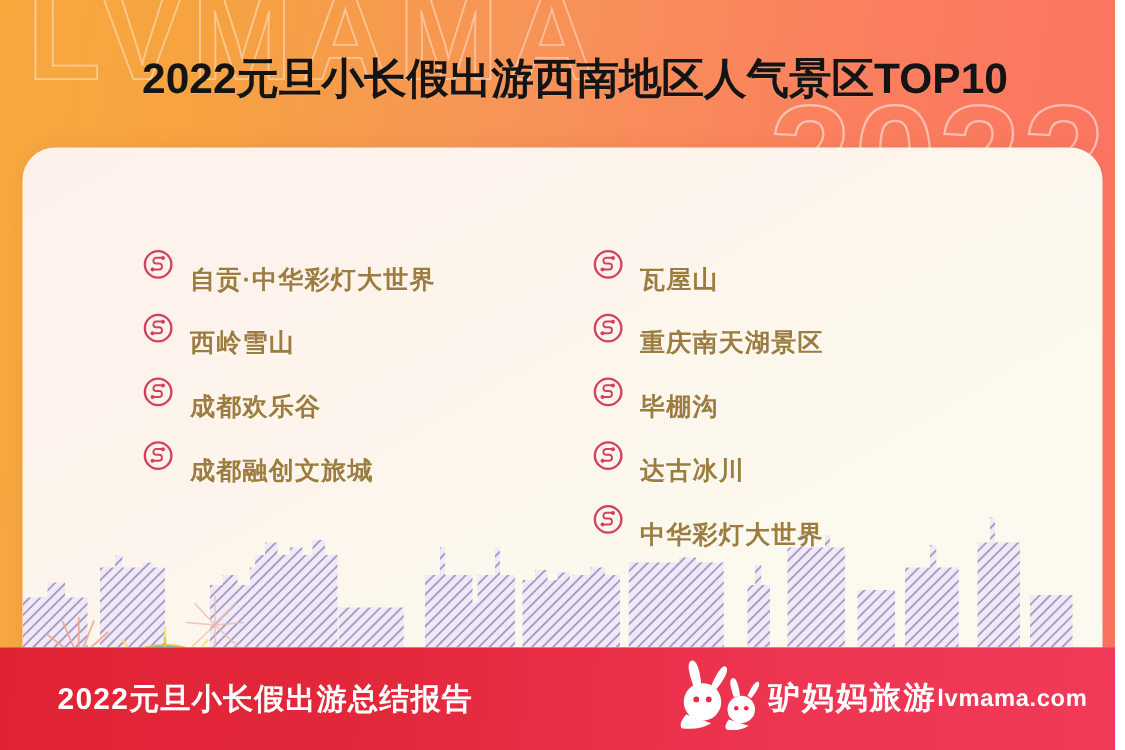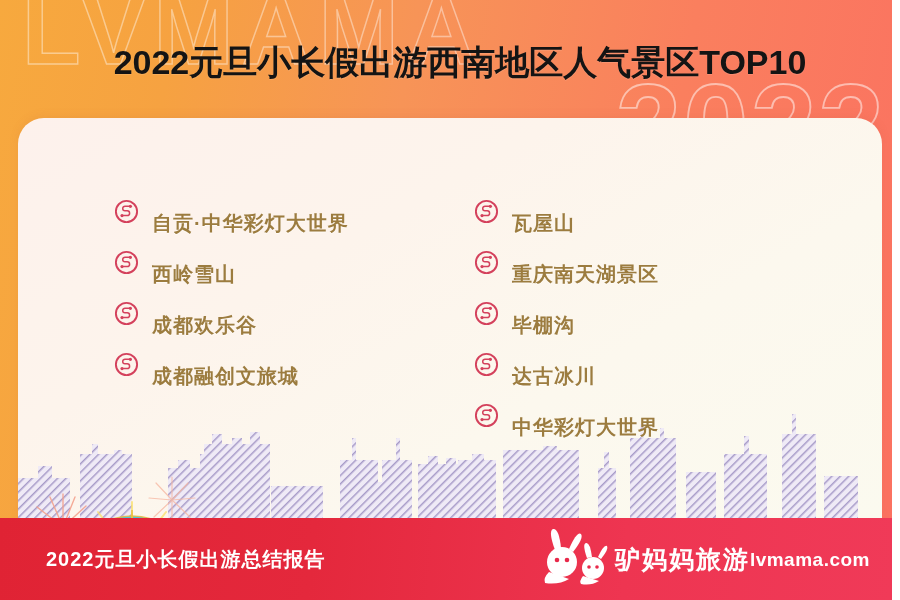--- a/index.html
+++ b/index.html
@@ -112,21 +112,21 @@
   .footer {
     position:absolute;
     left:0; right:0; bottom:0;
     height:82px;
     background:linear-gradient(95deg,#E02334 0%,#E4283C 35%,#EE3551 70%,#F03A58 100%);
     display:flex;
     align-items:center;
   }
   .footer-text {
     margin-left:46px;
-    font-size:20px;
+    font-size:24px;
     font-weight:bold;
     color:#FFFFFF;
     letter-spacing:1px;
   }
   .logo {
     position:absolute;
     right:22px; top:50%;
     transform:translateY(-50%);
     display:flex;
     align-items:center;

